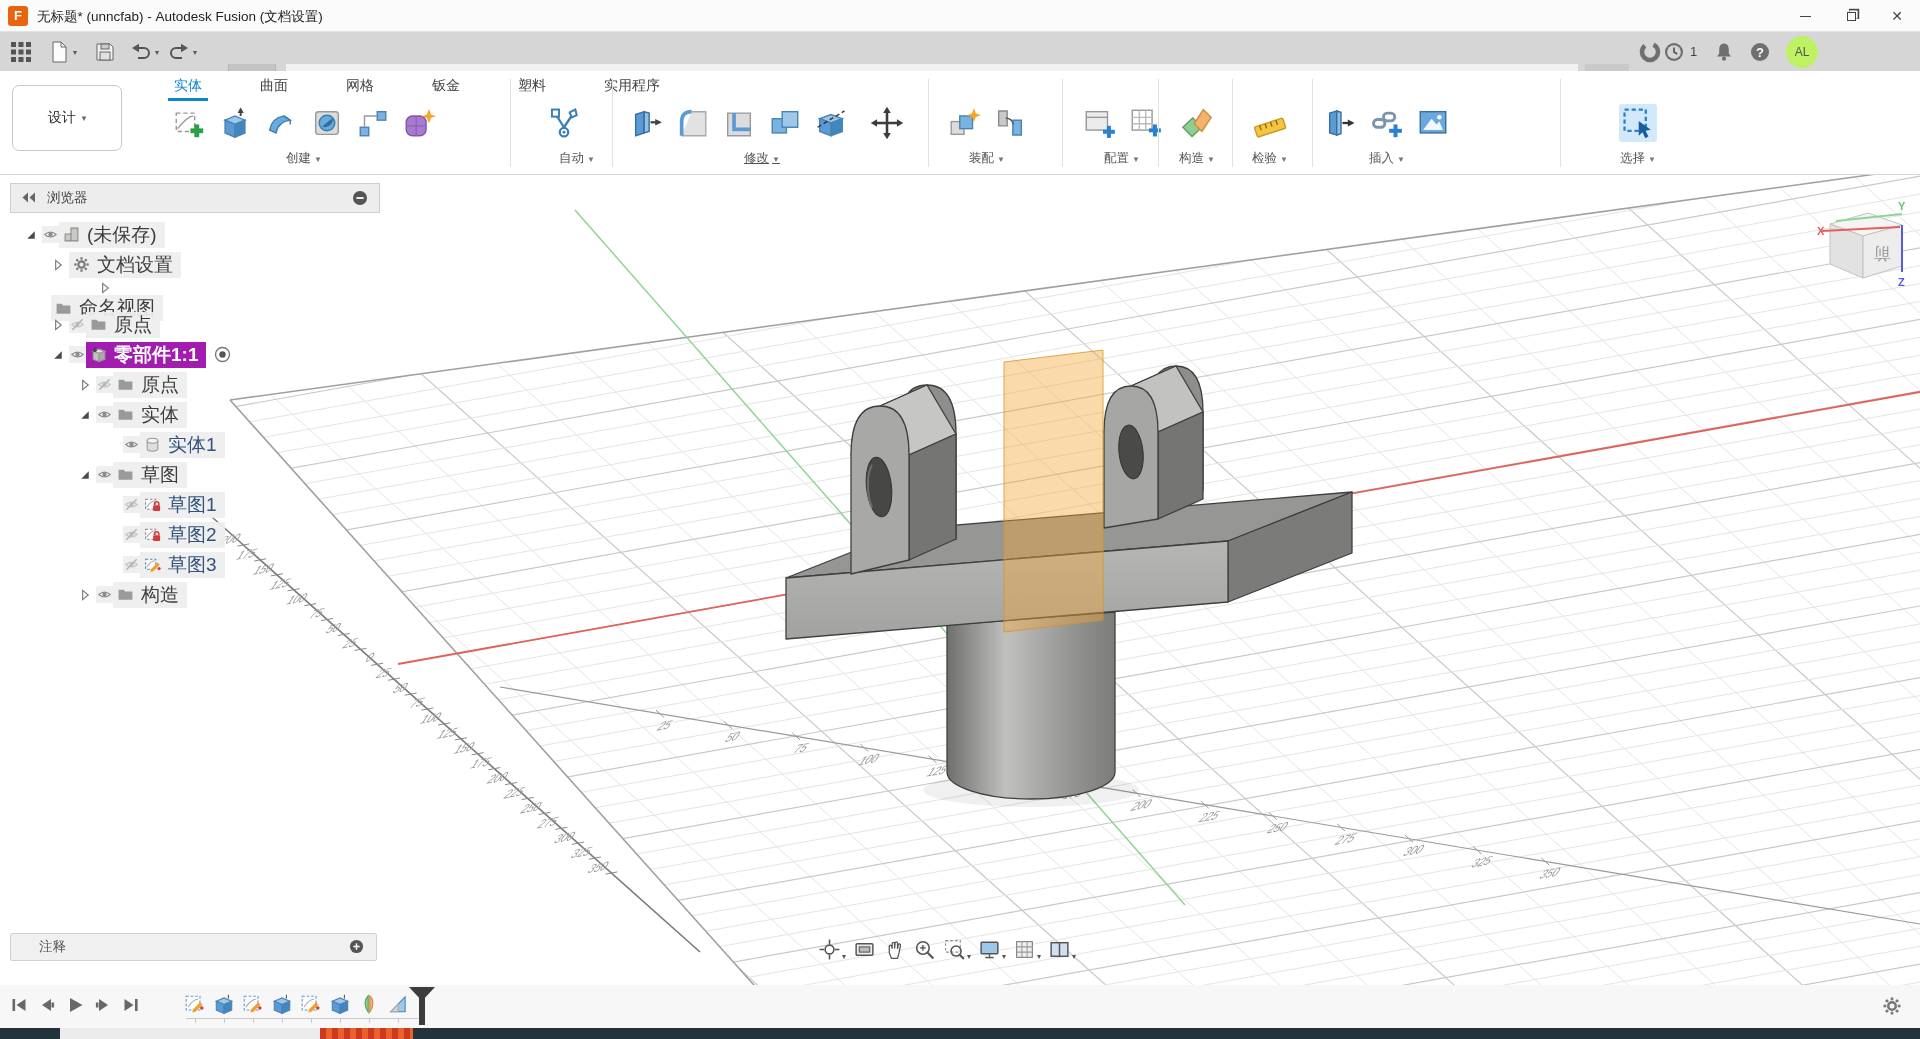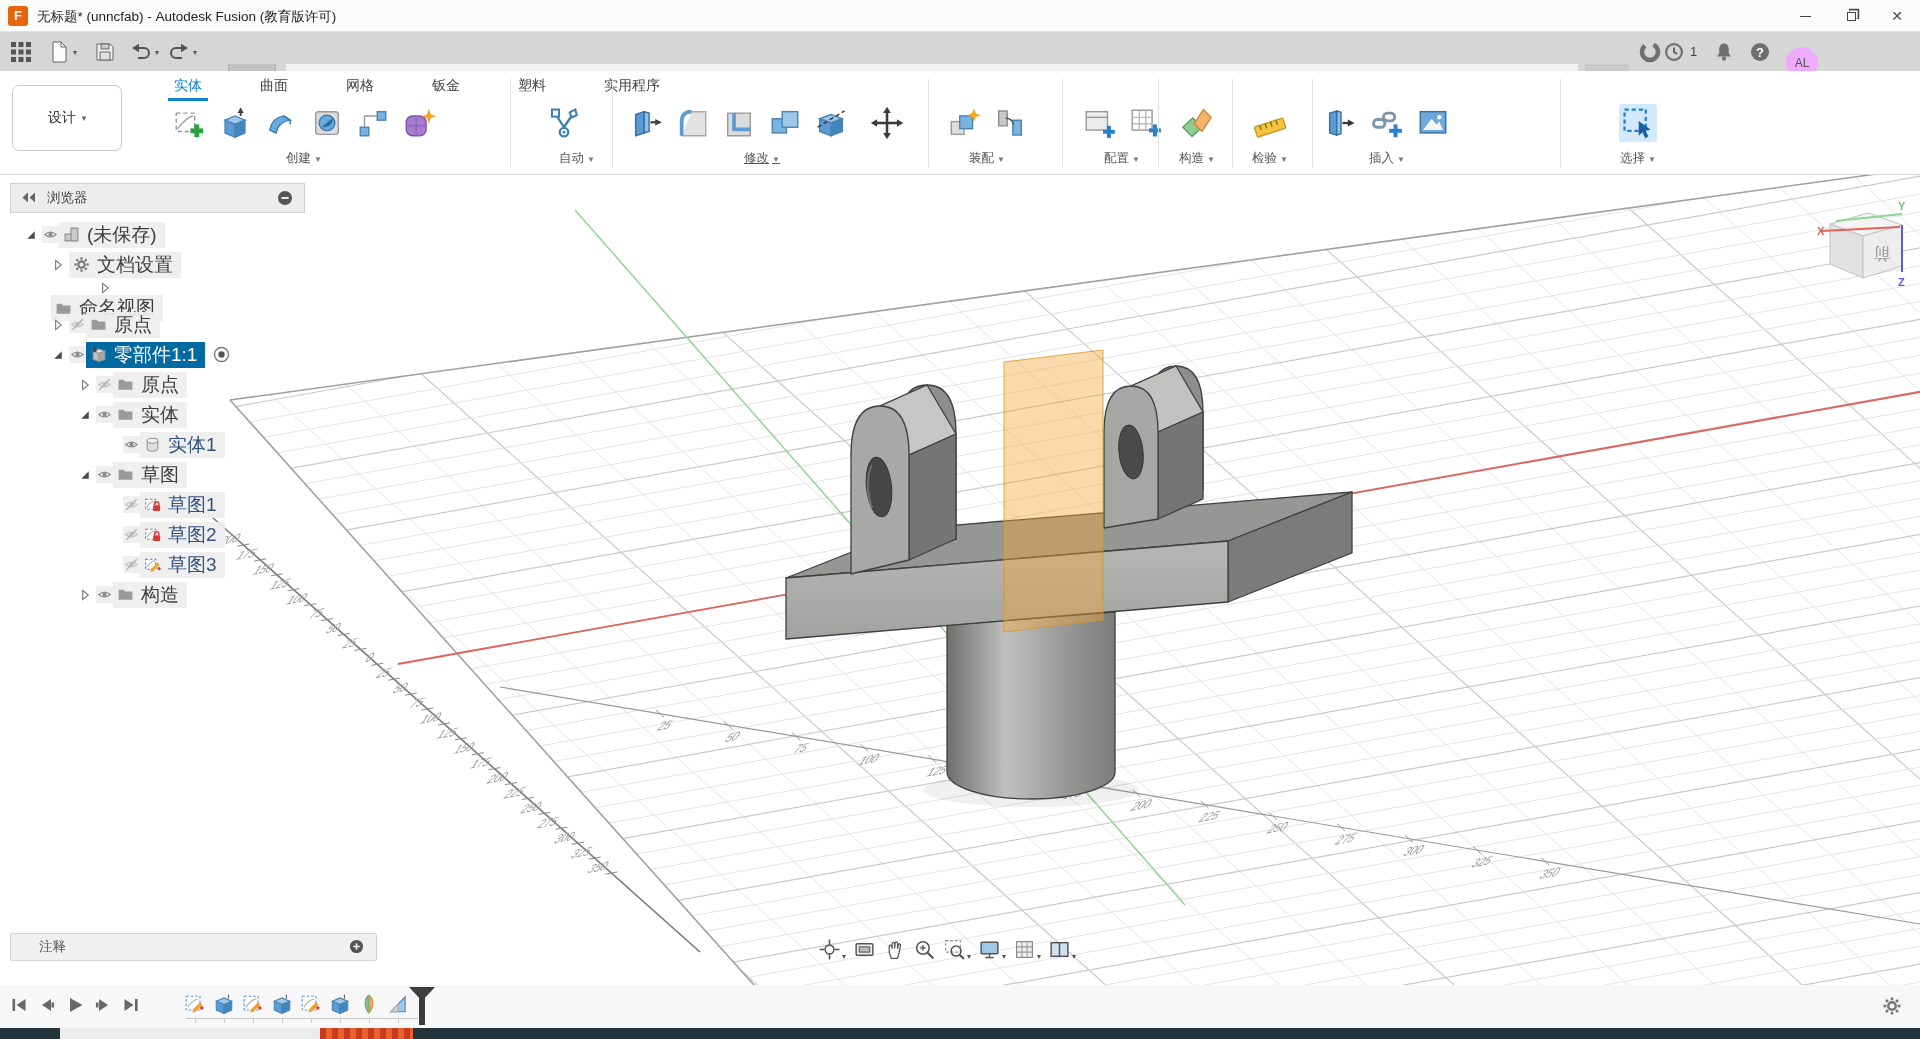--- a/index.html
+++ b/index.html
@@ -20,42 +20,42 @@
   .qat-ic{position:absolute;top:7px;width:26px;height:26px;display:flex;align-items:center;justify-content:center;}
   .qat-caret{position:absolute;top:16px;font-size:8px;color:#555;}
   #home-tile{position:absolute;left:228px;top:32px;width:48px;height:39px;background:#c3c3c3;border-left:1px solid #b5b5b5;border-right:1px solid #b5b5b5;display:flex;align-items:center;justify-content:center;}
   #doc-tab{position:absolute;left:286px;top:32px;width:1292px;height:39px;background:#f1f1f1;}
   #doc-tab-inner{position:absolute;left:0;top:0;width:100%;height:100%;display:flex;align-items:center;justify-content:center;gap:8px;font-size:13.5px;color:#333;}
   #doc-cube{width:16px;height:16px;background:linear-gradient(135deg,#f90 0%,#e8640f 100%);border-radius:2px;}
   #doc-close{position:absolute;right:14px;top:10px;font-size:14px;color:#666;}
   #newtab-tile{position:absolute;left:1585px;top:32px;width:44px;height:39px;background:#c9c9c9;display:flex;align-items:center;justify-content:center;font-size:22px;color:#555;}
   .tr-ic{position:absolute;top:8px;width:24px;height:24px;}
   #job-count{position:absolute;left:1688px;top:12px;font-size:13px;color:#444;}
-  #avatar{position:absolute;left:1786px;top:15px;width:32px;height:32px;border-radius:50%;background:#f0abfc;
+  #avatar{position:absolute;left:1786px;top:4px;width:32px;height:32px;border-radius:50%;background:#bef264;
           display:flex;align-items:center;justify-content:center;font-size:12px;color:#555;}
   
   #ribbon{position:absolute;left:0;top:71px;width:1920px;height:104px;background:#fff;border-bottom:1px solid #d8d8d8;}
   #workspace-box{position:absolute;left:12px;top:14px;width:110px;height:66px;background:#fff;border:1px solid #c9c9c9;border-radius:7px;
                  display:flex;align-items:center;justify-content:center;font-size:14px;color:#333;gap:6px;}
   #ribbon-tabs{position:absolute;left:172px;top:2px;display:flex;gap:54px;font-size:14px;}
   .rtab{padding:4px 2px;color:#444;position:relative;}
   .rtab.active{color:#0a85d0;}
   .rtab.active::after{content:"";position:absolute;left:-4px;right:-4px;bottom:-2px;height:3px;background:#0a85d0;}
   .ric{position:absolute;top:33px;width:38px;height:38px;display:flex;align-items:center;justify-content:center;}
   .ric.tile{background:#d2e9fb;border-radius:3px;}
   .rgroup-label{position:absolute;top:79px;font-size:12.5px;color:#555;transform:translateX(-50%);white-space:nowrap;}
   .rgroup-label .c{font-size:8px;color:#777;margin-left:3px;}
   .rsep{position:absolute;top:8px;height:88px;width:0;border-left:1px solid #e2e2e2;}
   
-  #browser{position:absolute;left:10px;top:183px;width:295px;}
+  #browser{position:absolute;left:10px;top:183px;width:370px;}
   #browser-head{height:30px;background:#ededed;border:1px solid #cfcfcf;display:flex;align-items:center;padding:0 10px;gap:9px;font-size:13.5px;color:#444;}
   #browser-head .spacer{flex:1;}
   .trow{position:absolute;height:27px;display:flex;align-items:center;}
   .trow .pill{display:flex;align-items:center;height:26px;background:rgba(238,238,238,0.92);padding:0 8px 0 4px;gap:7px;}
-  .trow .pill.sel{background:#0369a1;color:#fff;font-weight:normal;}
+  .trow .pill.sel{background:#a21caf;color:#fff;font-weight:bold;}
   .trow .lbl{font-size:19px;color:#3d3d3d;white-space:nowrap;}
   .trow .pill.sel .lbl{color:#fff;}
   .trow .lbl.blue{color:#33527e;}
   .tico{width:17px;height:17px;flex:0 0 auto;}
   .texp{width:14px;height:14px;margin-right:4px;}
   .teye{width:17px;height:17px;background:rgba(238,238,238,0.92);padding:1px;}
   .tradio{width:17px;height:17px;margin-left:8px;}
   
   #viewport-svg{position:absolute;left:0;top:71px;}
   #viewcube{position:absolute;left:1812px;top:200px;}
@@ -304,21 +304,21 @@
         <line x1="88" y1="27" x2="10" y2="31" stroke="#e2625a" stroke-width="2"></line>
         <text x="5" y="35" font-size="11" fill="#e2625a" font-weight="bold">X</text>
         <line x1="24" y1="21" x2="90" y2="14" stroke="#8fd694" stroke-width="2"></line>
         <text x="86" y="10" font-size="11" fill="#6dbf72" font-weight="bold">Y</text>
         <line x1="90" y1="25" x2="90" y2="72" stroke="#5a5ae0" stroke-width="2"></line>
         <text x="86" y="86" font-size="11" fill="#5a5ae0" font-weight="bold">Z</text>
       </svg></div>
 
   <div id="titlebar">
     <div id="app-logo">F</div>
-    <div id="win-title">无标题* (unncfab) - Autodesk Fusion (教育版许可)</div>
+    <div id="win-title">无标题* (unncfab) - Autodesk Fusion (文档设置)</div>
     <div class="winbtn" id="btn-min">
         <i></i>
       </div>
     <div class="winbtn" id="btn-restore">
         <i></i>
       </div>
     <div class="winbtn" id="btn-close">✕</div>
   </div>
 
   <div id="qat">

